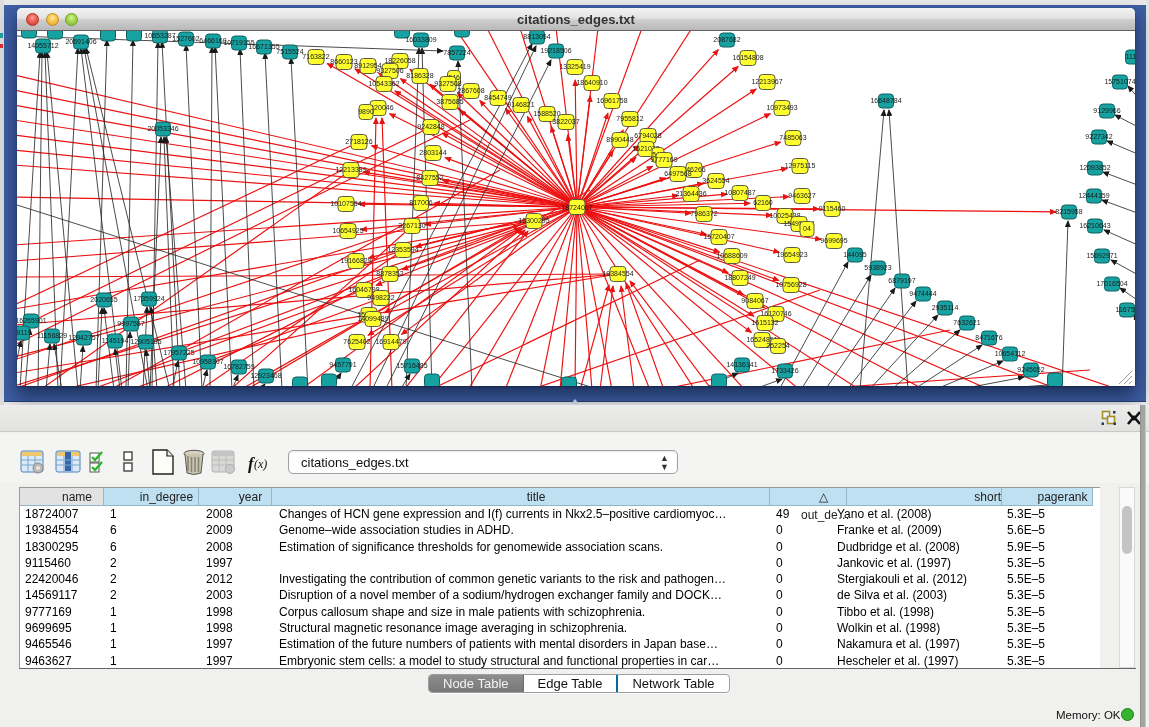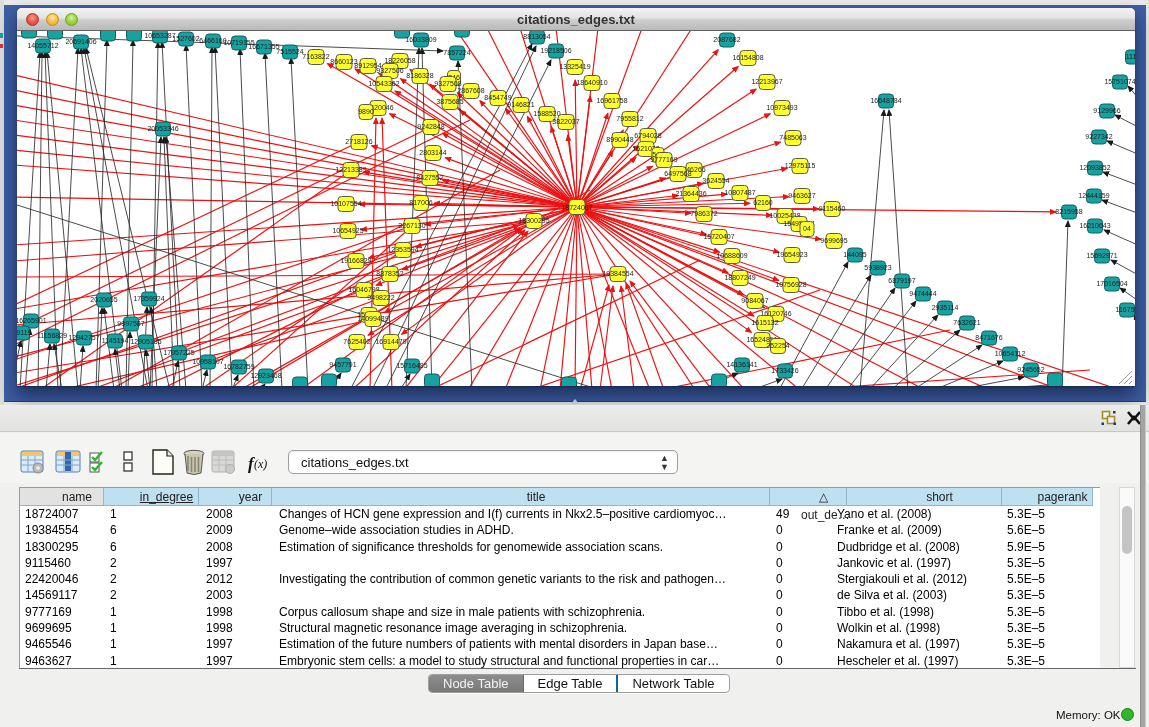--- a/index.html
+++ b/index.html
@@ -650,25 +650,25 @@
         <text x="248" y="21" font-family="Liberation Serif, serif" font-style="italic" font-weight="bold" font-size="17" fill="#111">f</text>
         <text x="254" y="20" font-family="Liberation Serif, serif" font-style="italic" font-size="12" fill="#111">(x)</text>
       </svg>
       <div id="combo">
           <span class="txt">citations_edges.txt</span>
         <span class="arr">▲<br>▼</span>
       </div>
     </div>
     <div id="tbl">
       <div class="th" style="left:0;width:84px;background:#e2e2e2;border-right:1px solid #b0b0b0">name</div>
-      <div class="th" style="left:84px;width:95px;text-decoration:underline;">in_degree</div>
+      <div class="th" style="left:84px;width:95px;">in_degree</div>
       <div class="th" style="left:179px;width:73px;">year</div>
       <div class="th" style="left:252px;width:498px;">title</div>
       <div class="th" style="left:750px;width:77px;">△ out_de…</div>
-      <div class="th" style="left:827px;width:155px;">short</div>
+      <div class="th" style="left:827px;width:155px;text-align:right;">short</div>
       <div class="th" style="left:982px;width:91px;">pagerank</div>
       <div id="tbody">
 <div class="tr">
             <div class="c c0">18724007</div>
             <div class="c c1">1</div>
             <div class="c c2">2008</div>
             <div class="c c3">Changes of HCN gene expression and I(f) currents in Nkx2.5–positive cardiomyoc…</div>
             <div class="c c4">49</div>
             <div class="c c5">Yano et al. (2008)</div>
             <div class="c c6">5.3E–5</div>
@@ -705,20 +705,21 @@
             <div class="c c2">2012</div>
             <div class="c c3">Investigating the contribution of common genetic variants to the risk and pathogen…</div>
             <div class="c c4">0</div>
             <div class="c c5">Stergiakouli et al. (2012)</div>
             <div class="c c6">5.5E–5</div>
           </div>
 <div class="tr">
             <div class="c c0">14569117</div>
             <div class="c c1">2</div>
             <div class="c c2">2003</div>
+            <div class="c c3">Disruption of a novel member of a sodium/hydrogen exchanger family and DOCK…</div>
             <div class="c c4">0</div>
             <div class="c c5">de Silva et al. (2003)</div>
             <div class="c c6">5.3E–5</div>
           </div>
 <div class="tr">
             <div class="c c0">9777169</div>
             <div class="c c1">1</div>
             <div class="c c2">1998</div>
             <div class="c c3">Corpus callosum shape and size in male patients with schizophrenia.</div>
             <div class="c c4">0</div>

